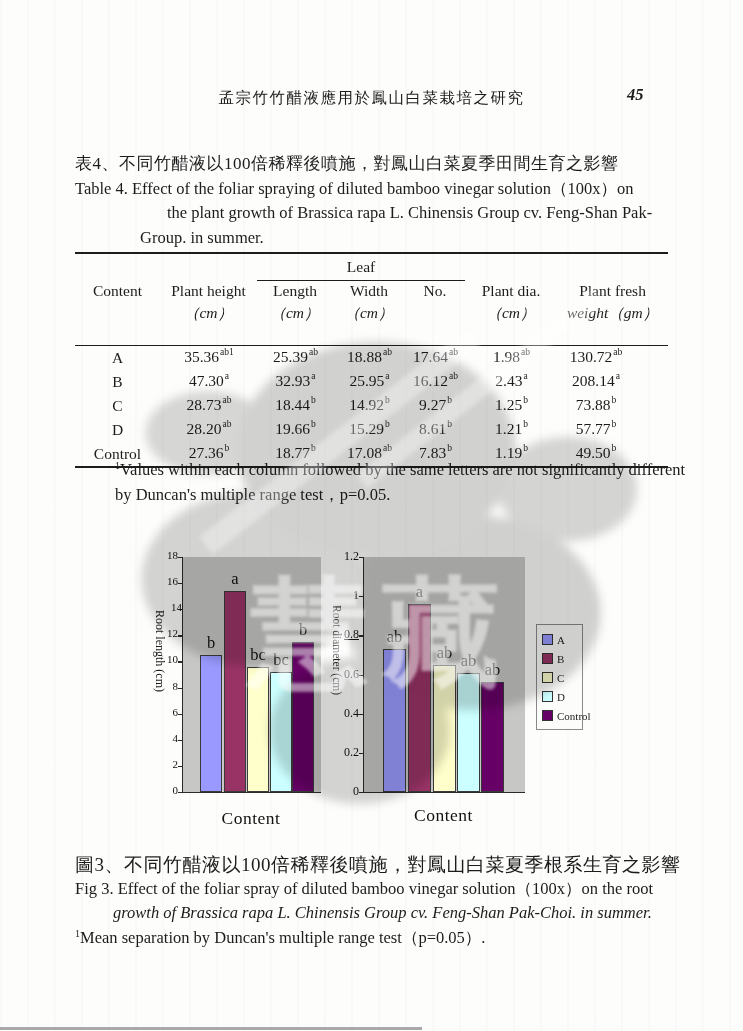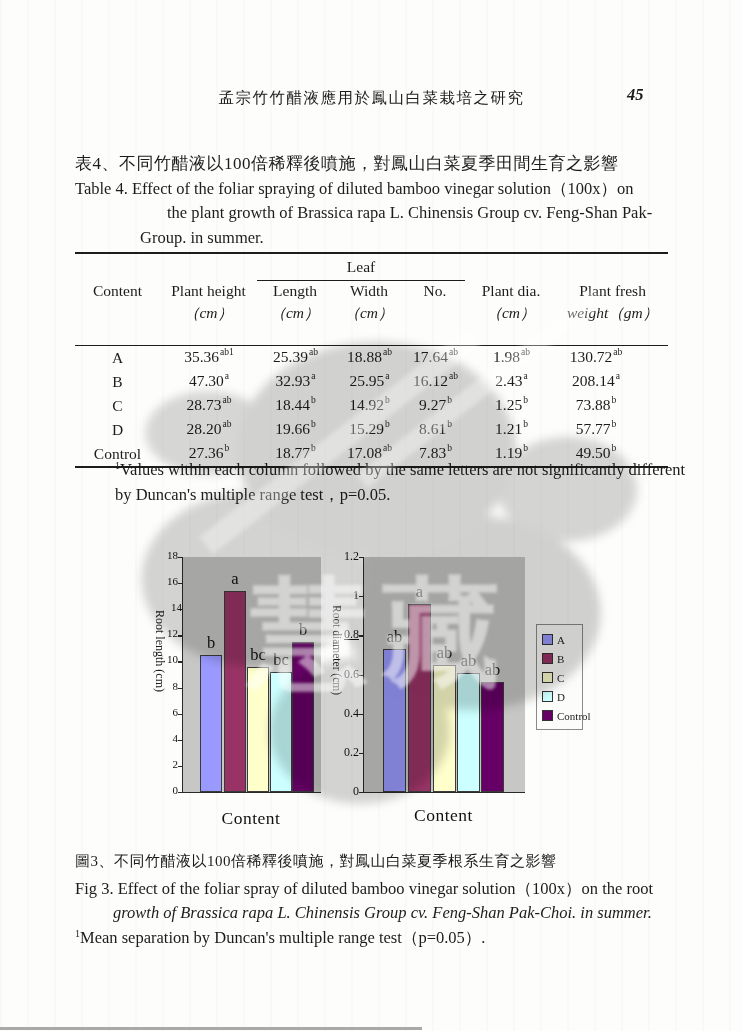--- a/index.html
+++ b/index.html
@@ -42,21 +42,21 @@
   .bar{position:absolute;border:1px solid #3a3a3a;box-sizing:border-box;}
   .barlab{position:absolute;text-align:center;font-size:16.5px;color:#111;}
   .xlab{position:absolute;text-align:center;font-size:17.5px;letter-spacing:.5px;color:#111;}
   
   .legend{position:absolute;left:536px;top:624px;width:47px;background:#fcfcfa;border:1.2px solid #8a8a8a;
     padding:5px 0 4px 5px;box-sizing:border-box;z-index:1;}
   .lg-item{display:flex;align-items:center;height:19px;}
   .lg-sq{width:9px;height:9px;border:1px solid #333;flex:0 0 auto;}
   .lg-lb{font-size:11px;margin-left:4px;white-space:nowrap;}
   
-  .fcap-zh{top:852px;left:75px;font-size:15px;letter-spacing:.5px;z-index:1;}
+  .fcap-zh{top:852px;left:75px;font-size:19px;letter-spacing:.5px;z-index:1;}
   .fcap-en1{top:878px;left:75px;}
   .fcap-en2{top:903px;left:113px;font-style:italic;}
   .ffoot{top:927px;left:75px;font-size:16.5px;z-index:1;}
   
   .scanline{top:1027px;left:0;width:422px;height:2.5px;background:#a9a9a9;z-index:1;}
   
   .wm-blob{left:118px;top:298px;width:562px;height:562px;z-index:2;pointer-events:none;
     mix-blend-mode:multiply;opacity:.33;filter:blur(5px);
     background:
       radial-gradient(ellipse 200px 155px at 46% 27%, #787878 69%, rgba(120,120,120,0) 70%),

